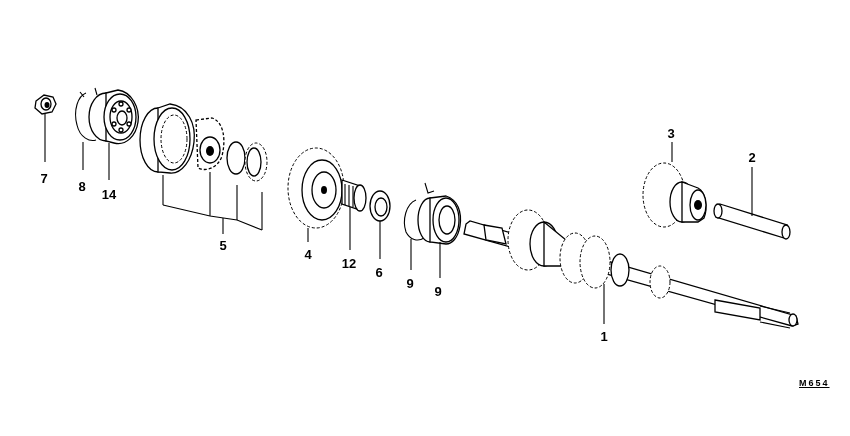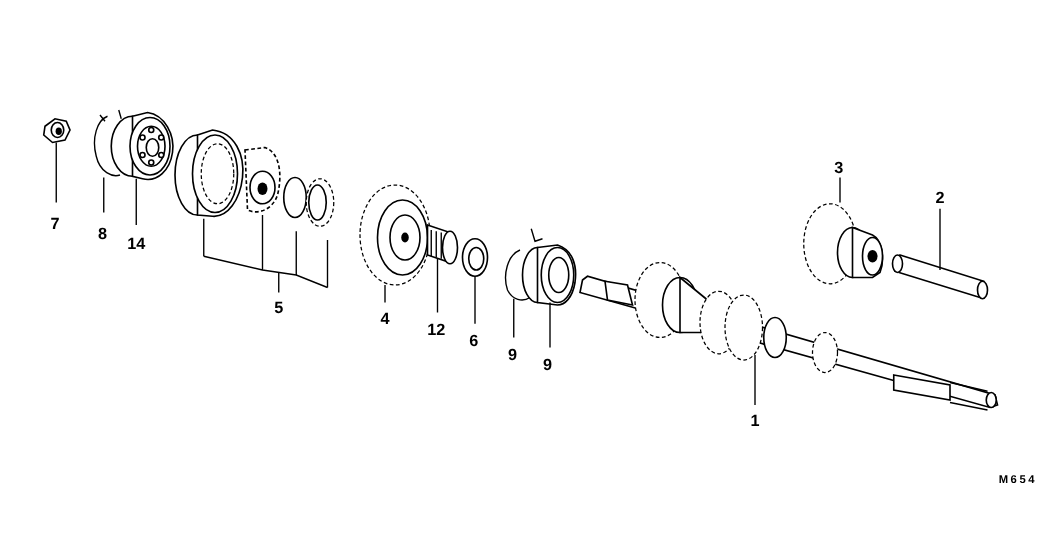--- a/index.html
+++ b/index.html
@@ -1,19 +1,19 @@
 <!DOCTYPE html>
 <html><head>
   <meta charset="utf-8">
   <style>
     html, body { margin: 0; padding: 0; background: #ffffff; }
     body { width: 850px; height: 436px; position: relative; overflow: hidden; font-family: "Liberation Sans", sans-serif; }
     #diagram { position: absolute; left: 0; top: 0; width: 850px; height: 436px; }
     .lbl { position: absolute; font-family: "Liberation Sans", sans-serif; font-size: 13px; font-weight: bold; color: #000; transform: translateX(-50%); line-height: 1; }
-    .code { position: absolute; font-family: "Liberation Sans", sans-serif; font-size: 9px; font-weight: bold; letter-spacing: 2px; color: #000; }
+    .code { position: absolute; font-family: "Liberation Sans", sans-serif; font-size: 9px; font-weight: bold; letter-spacing: 2px; color: #000; text-decoration: underline; }
     svg .s { stroke: #000; fill: #fff; stroke-width: 1.3; }
     svg .t { stroke: #000; fill: none; stroke-width: 1.1; }
     svg .f { fill: #000; stroke: none; }
     svg .g { stroke: #000; fill: #fff; stroke-width: 1; stroke-dasharray: 3 2; }
   </style>
 </head>
 <body>
 
 <div id="diagram">
   <svg width="850" height="436" viewBox="0 0 850 436">

